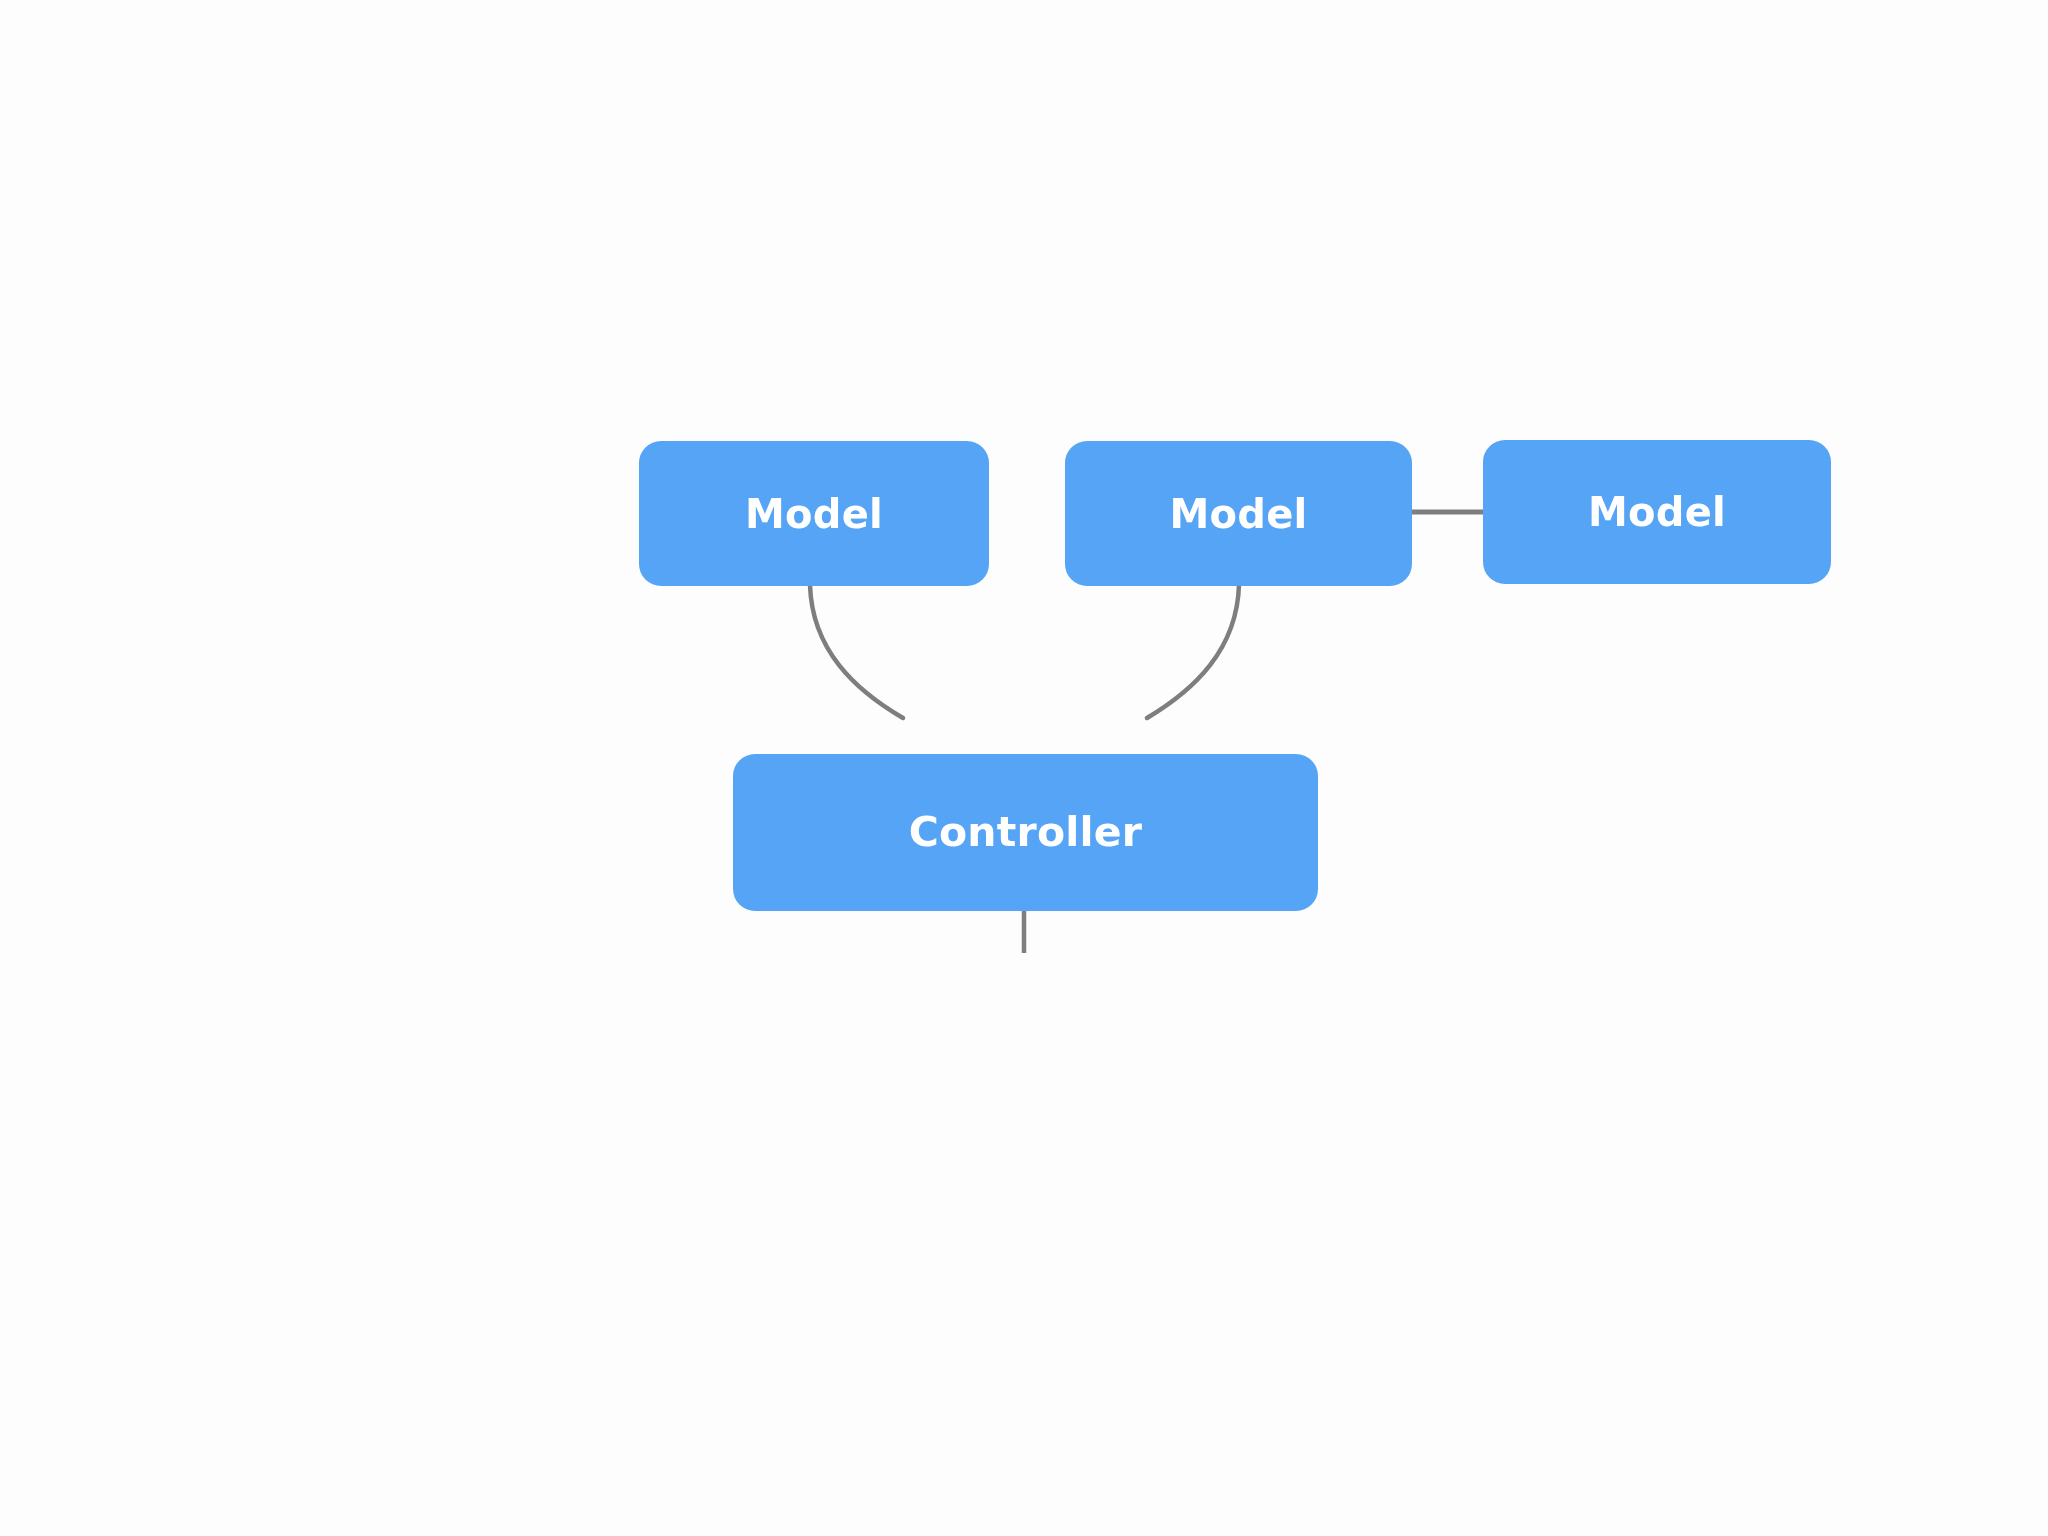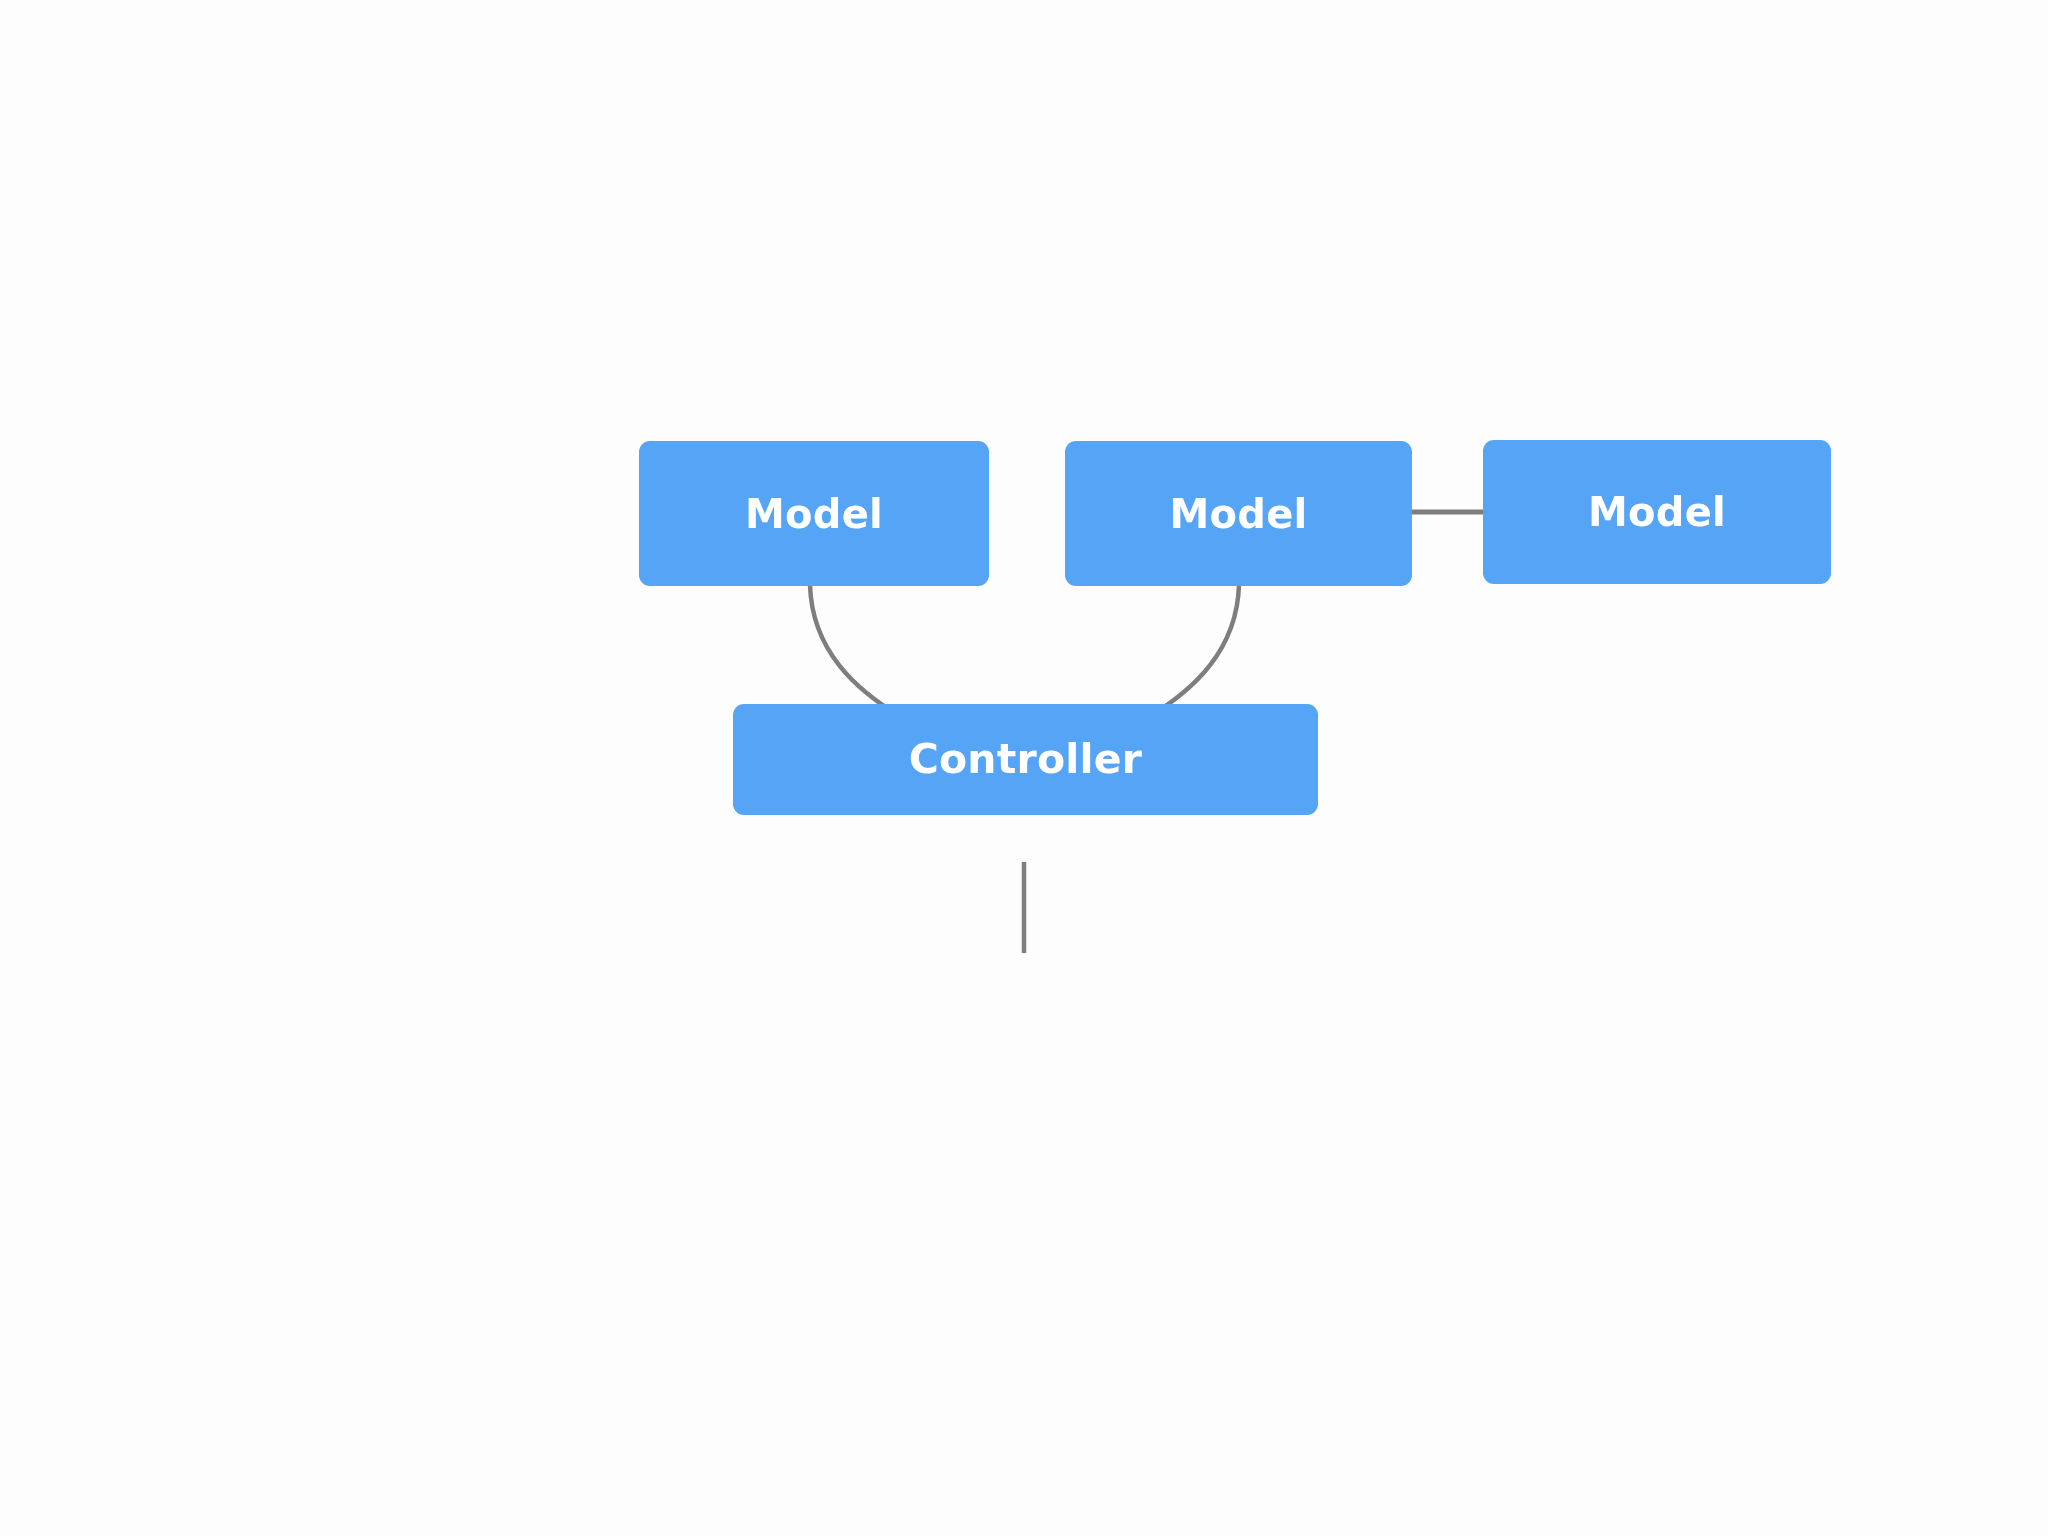--- a/index.html
+++ b/index.html
@@ -27,38 +27,38 @@
     height: 1536px;
     pointer-events: none;
   }
   .node {
     position: absolute;
     box-sizing: border-box;
     display: flex;
     align-items: center;
     justify-content: center;
     background: #55a4f5;
-    border-radius: 11px;
+    border-radius: 22px;
     color: #ffffff;
     font-weight: bold;
     letter-spacing: 0.2px;
     text-align: center;
     line-height: 1;
     z-index: 2;
   }
   .node-label {
     display: block;
     font-size: 40px;
     font-weight: bold;
     color: #ffffff;
   }
   #node-model-1 { left: 639px;  top: 441px; width: 350px; height: 145px; }
   #node-model-2 { left: 1065px; top: 441px; width: 347px; height: 145px; }
   #node-model-3 { left: 1483px; top: 440px; width: 348px; height: 144px; }
-  #node-controller { left: 733px; top: 704px; width: 585px; height: 111px; }
+  #node-controller { left: 733px; top: 754px; width: 585px; height: 157px; }
   #node-user-interface { left: 734px; top: 952px; width: 584px; height: 158px; }
   #node-controller .node-label { font-size: 41px; }
   #node-user-interface .node-label { font-size: 41px; }
 </style>
 </head>
 <body>
 
 <div id="canvas">
 
   <svg id="edges" viewBox="0 0 2048 1536" width="2048" height="1536" xmlns="http://www.w3.org/2000/svg">

